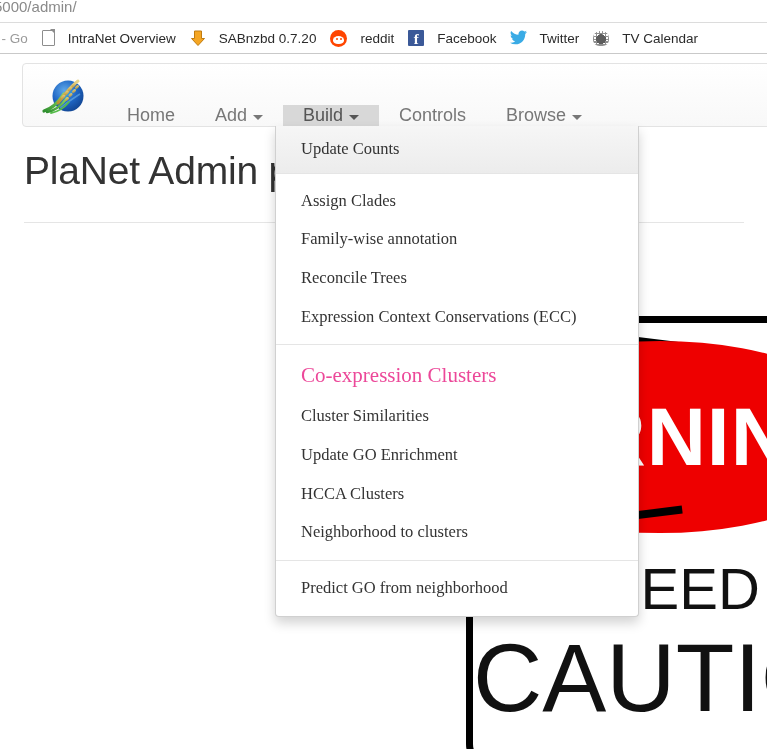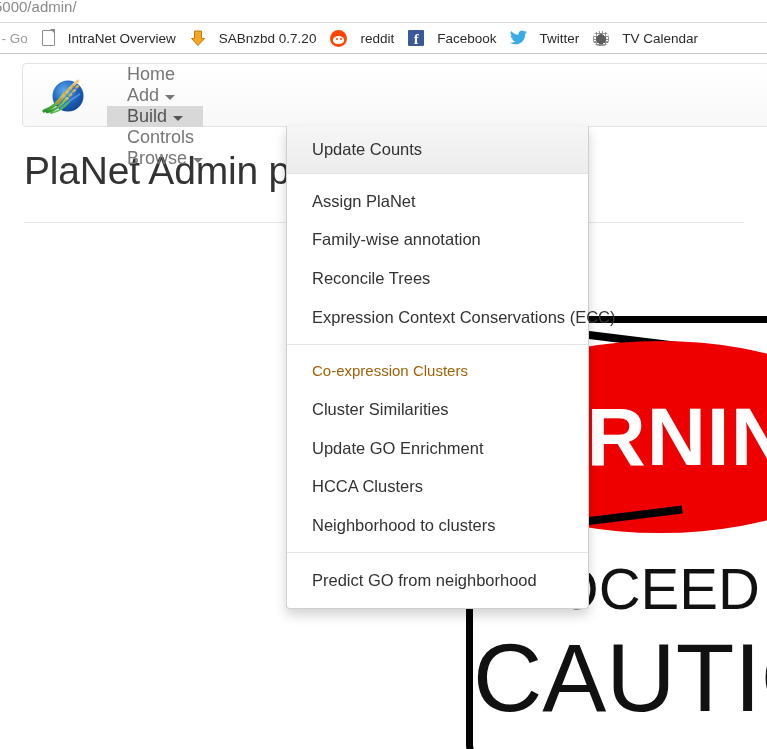--- a/index.html
+++ b/index.html
@@ -167,21 +167,21 @@
 
   .brand {
     width: 84px;
     display: flex;
     align-items: center;
     justify-content: center;
     flex: 0 0 auto;
   }
   .logo { width: 46px; height: 44px; display: block; }
 
-  .nav-items { display: flex; align-items: flex-start; flex-direction: column; }
+  .nav-items { display: flex; align-items: flex-end; }
 
   .nav-item {
     display: flex;
     align-items: center;
     padding: 0 20px;
     font-size: 18px;
     color: #777777;
     cursor: pointer;
     white-space: nowrap;
     position: relative;
@@ -299,52 +299,53 @@
     font-size: 96px;
     font-weight: normal;
     color: #111;
     font-family: "Liberation Sans", sans-serif;
     white-space: nowrap;
   }
 
   
   .dropdown {
     position: absolute;
-    left: 286px;
+    left: 275px;
     top: 72px;
-    width: 303px;
+    width: 364px;
     background: #ffffff;
     border: 1px solid #d0d0d0;
     border-top: none;
     border-radius: 0 0 4px 4px;
     box-shadow: 0 6px 12px rgba(0,0,0,.175);
     padding: 0;
     z-index: 50;
+    font-family: Liberation Serif, serif;
   }
   .dd-group { padding: 8px 0; }
   .dd-group.first { padding: 0 0 0 0; }
   .dd-item {
     display: block;
     padding: 9px 0 9px 25px;
     font-size: 16.5px;
     color: #333333;
     white-space: nowrap;
     cursor: pointer;
     line-height: 1.25;
   }
   .dd-item.highlight {
     background: linear-gradient(to bottom, #f6f6f6 0%, #ececec 100%);
     padding-top: 13px;
     padding-bottom: 13px;
   }
   .dd-header {
     display: block;
     padding: 9px 0 9px 25px;
-    font-size: 15px;
-    color: #a16207;
+    font-size: 21px;
+    color: #ec4899;
     white-space: nowrap;
     cursor: default;
     line-height: 1.25;
   }
   .dd-sep {
     height: 1px;
     background: #e5e5e5;
     margin: 0;
   }
 </style>
@@ -488,21 +489,21 @@
 
   <div class="dropdown">
 
     <div class="dd-group first">
       <div class="dd-item highlight">Update Counts</div>
     </div>
 
     <div class="dd-sep"></div>
 
     <div class="dd-group">
-      <div class="dd-item">Assign PlaNet</div>
+      <div class="dd-item">Assign Clades</div>
       <div class="dd-item">Family-wise annotation</div>
       <div class="dd-item">Reconcile Trees</div>
       <div class="dd-item">Expression Context Conservations (ECC)</div>
     </div>
 
     <div class="dd-sep"></div>
 
     <div class="dd-group">
       <div class="dd-header">Co-expression Clusters</div>
       <div class="dd-item">Cluster Similarities</div>

